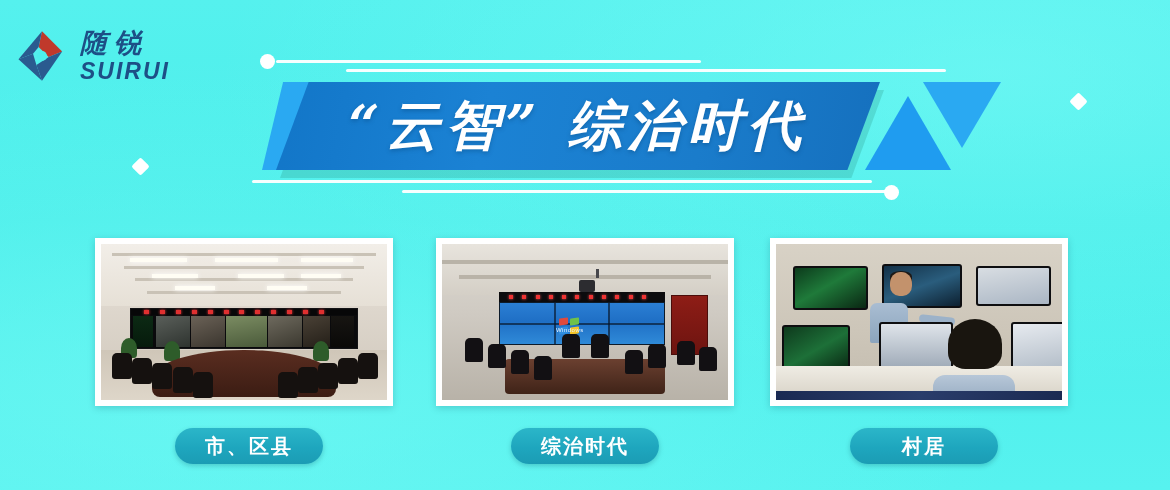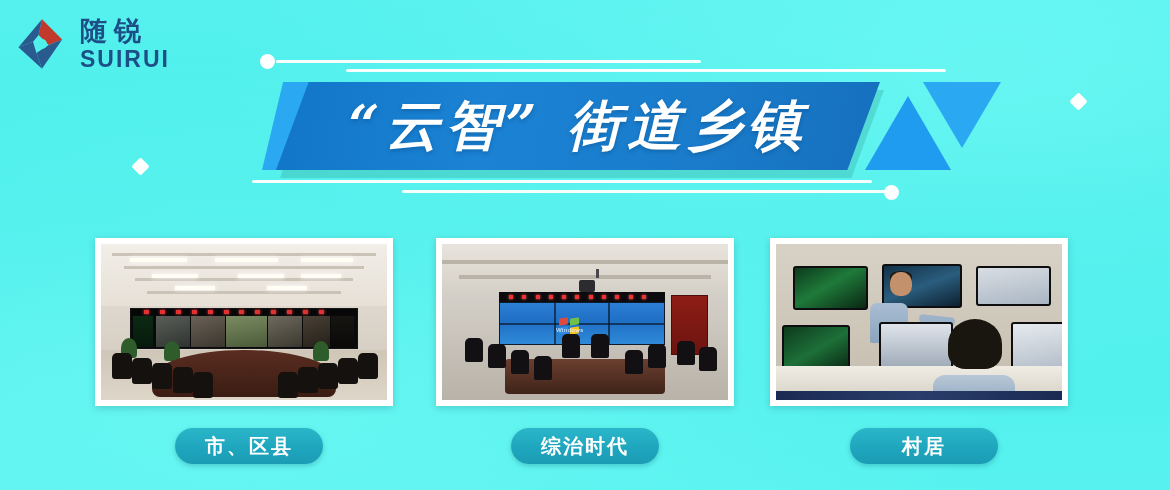--- a/index.html
+++ b/index.html
@@ -14,22 +14,22 @@
     position:absolute; inset:0;
     background:
       radial-gradient(ellipse at 20% 80%, rgba(120,250,245,.55), rgba(0,0,0,0) 60%),
       radial-gradient(ellipse at 85% 15%, rgba(130,252,248,.45), rgba(0,0,0,0) 55%),
       linear-gradient(180deg,#55f1ee 0%,#4aeeea 45%,#57f2ef 100%);
     pointer-events:none;
   }
 
   
   .logo-wrap{
-    position:absolute; left:14px; top:16px;
-    display:flex; align-items:center; gap:10px;
+    position:absolute; left:14px; top:28px;
+    display:flex; align-items:center; gap:10px;font-style:italic;
   }
   .logo-mark{ width:56px; height:56px; position:relative; }
   .logo-text{ display:flex; flex-direction:column; line-height:1; }
   .logo-cn{
     font-size:27px; font-weight:bold; color:#1d4f86;
     letter-spacing:7px; margin-bottom:3px;
   }
   .logo-en{
     font-size:23px; font-weight:bold; color:#1d4f86;
     letter-spacing:2.0px;
@@ -219,21 +219,21 @@
   <div class="deco-dot" style="left:8px;top:2px;"></div>
   <div class="deco-line" style="left:24px;top:8px;width:425px;"></div>
   <div class="deco-line" style="left:94px;top:17px;width:600px;"></div>
 
   <div class="banner">
     <div class="banner-shadow"></div>
     <div class="banner-tab-left"></div>
     <div class="tri-up"></div>
     <div class="tri-down"></div>
     <div class="banner-main"></div>
-    <div class="banner-title">“云智”  街道乡镇</div>
+    <div class="banner-title">“云智”  综治时代</div>
   </div>
 
   <div class="deco-line" style="left:0px;top:128px;width:620px;"></div>
   <div class="deco-line" style="left:150px;top:138px;width:490px;"></div>
   <div class="deco-dot" style="left:632px;top:133px;"></div>
 </div>
 
 <div class="diamond" style="left:134px;top:160px;width:13px;height:13px;"></div>
 <div class="diamond" style="left:1072px;top:95px;width:13px;height:13px;"></div>
 

